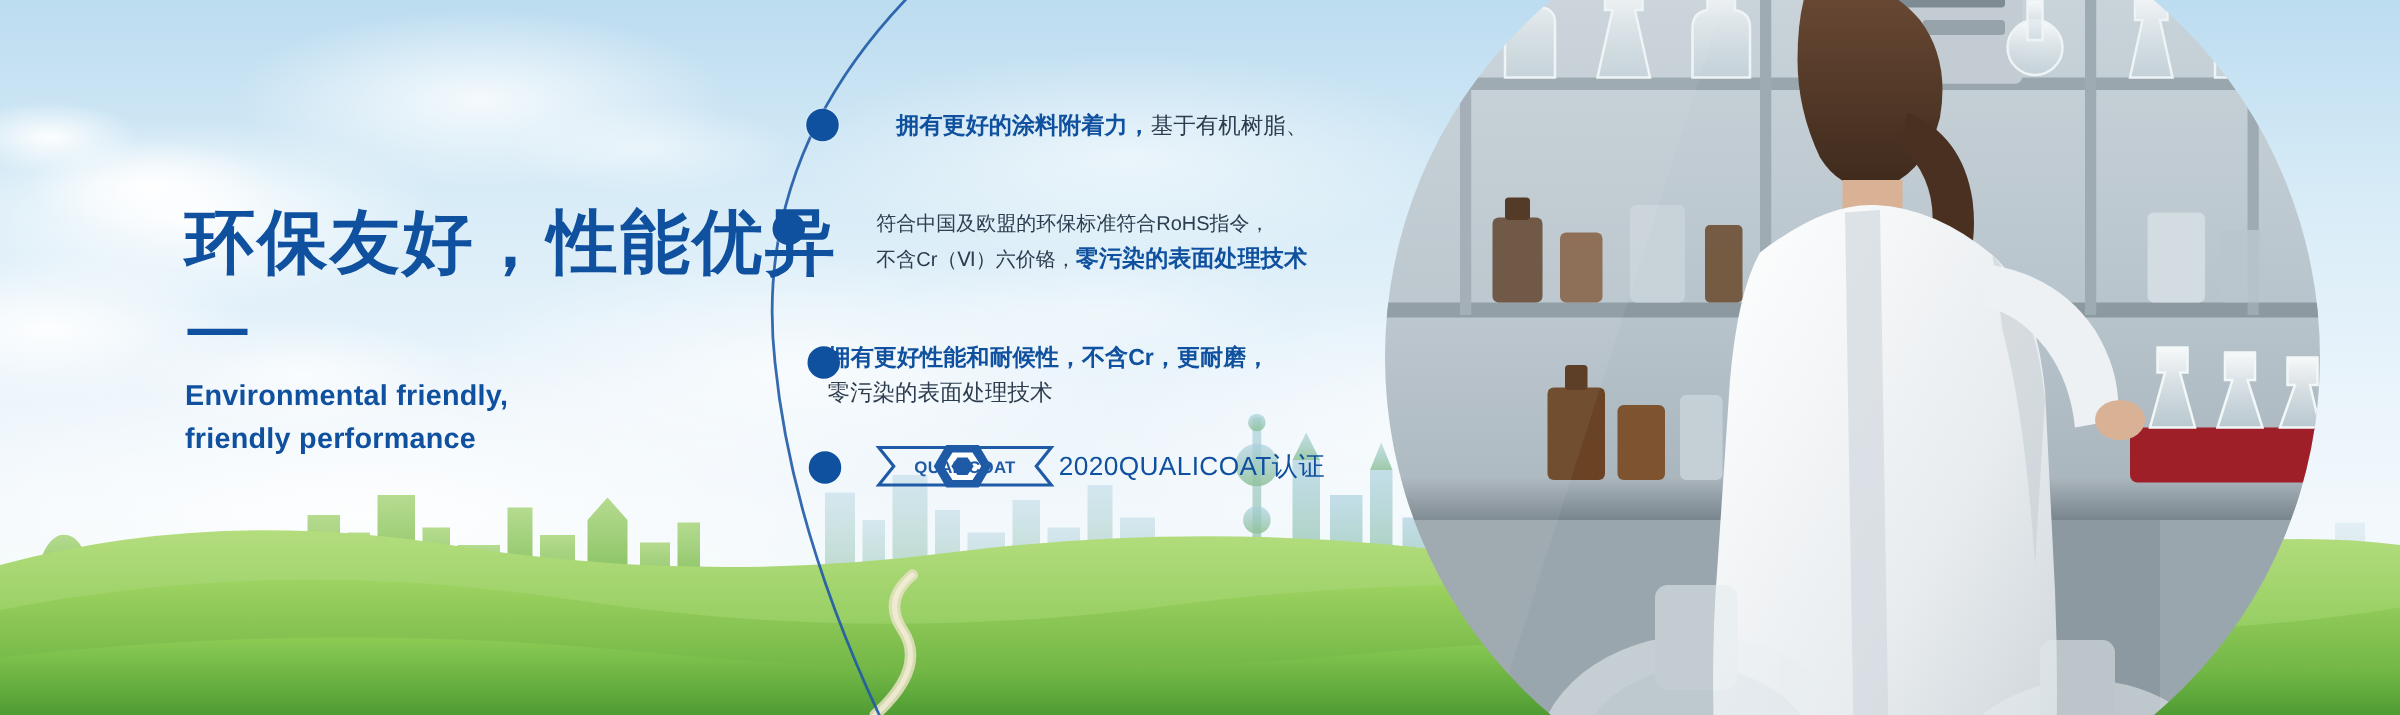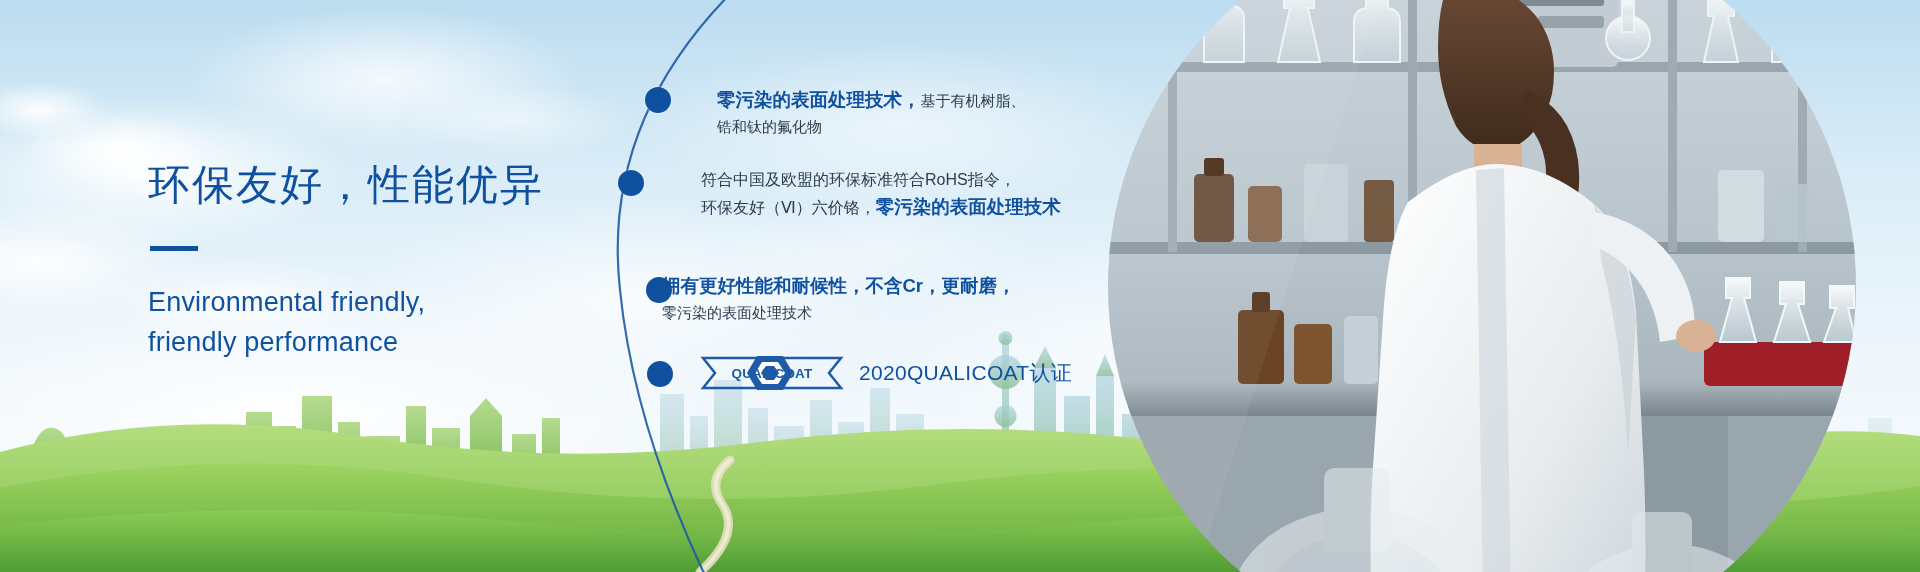--- a/index.html
+++ b/index.html
@@ -69,44 +69,44 @@
     box-shadow:0 0 0 1px rgba(255,255,255,.25);
   }
   .node.n1 { left:645px; top:87px;  }
   .node.n2 { left:618px; top:170px; }
   .node.n3 { left:646px; top:277px; }
   .node.n4 { left:647px; top:361px; }
 
   
   .left-block { position:absolute; left:148px; top:160px; width:430px; }
   .cn-title {
-    font-size:42px; font-weight:normal; color:#10519f;
+    font-size:56px; font-weight:bold; color:#10519f;
     letter-spacing:2px; line-height:1.2; white-space:nowrap;
   }
   .divider { width:48px; height:5px; background:#10519f; margin:36px 0 32px 2px; }
   .en-title {
-    font-size:27px; font-weight:normal; color:#10519f;
+    font-size:23px; font-weight:bold; color:#10519f;
     line-height:1.45; letter-spacing:.2px;
   }
 
   
   .bullets { position:absolute; left:662px; top:0; width:460px; }
   .blk { position:absolute; }
   .blk .ln { white-space:nowrap; line-height:1.55; }
   .b-strong { font-weight:bold; color:#10519f; font-size:18.5px; }
-  .b-normal { font-weight:normal; color:#2d3c4e; font-size:15px; }
+  .b-normal { font-weight:normal; color:#2d3c4e; font-size:18px; }
   .b-normal-lg { font-weight:normal; color:#2d3c4e; font-size:16px; }
 
   #blk1 { left:55px; top:86px; }
   #blk2 { left:0px;  top:168px;margin-left:39px; }
   #blk3 { left:0px;  top:272px; }
   #blk4 { left:35px; top:352px; }
 
   
-  .qc-row { display:flex; align-items:center; gap:12px; }
+  .qc-row { display:flex; align-items:center; gap:0; }
   .qc-logo { position:relative; width:150px; height:42px; flex:none; }
   .qc-label {
     font-size:21px; font-weight:normal; color:#10519f; white-space:nowrap;
     letter-spacing:.3px;
   }
 </style>
 </head>
 <body>
 
 <div id="banner">
@@ -348,33 +348,30 @@
     <div class="en-title">
       <div>Environmental friendly,</div>
       <div>friendly performance</div>
     </div>
   </div>
 
   <div class="bullets">
 
     <div class="blk" id="blk1">
       <div class="ln">
-        <span class="b-strong">零污染的表面处理技术，</span><span class="b-normal">基于有机树脂、</span>
-      </div>
-      <div class="ln">
-        <span class="b-normal">锆和钛的氟化物</span>
+        <span class="b-strong">拥有更好的涂料附着力，</span><span class="b-normal">基于有机树脂、</span>
       </div>
     </div>
 
     <div class="blk" id="blk2">
       <div class="ln">
         <span class="b-normal-lg">符合中国及欧盟的环保标准符合RoHS指令，</span>
       </div>
       <div class="ln">
-        <span class="b-normal-lg">环保友好（Ⅵ）六价铬，</span><span class="b-strong">零污染的表面处理技术</span>
+        <span class="b-normal-lg">不含Cr（Ⅵ）六价铬，</span><span class="b-strong">零污染的表面处理技术</span>
       </div>
     </div>
 
     <div class="blk" id="blk3">
       <div class="ln">
         <span class="b-strong">拥有更好性能和耐候性，不含Cr，更耐磨，</span>
       </div>
       <div class="ln">
         <span class="b-normal">零污染的表面处理技术</span>
       </div>

